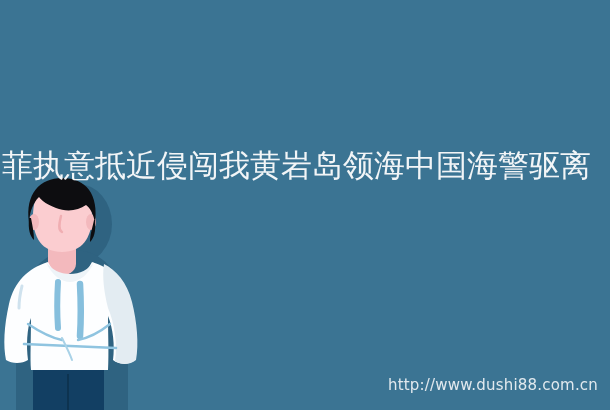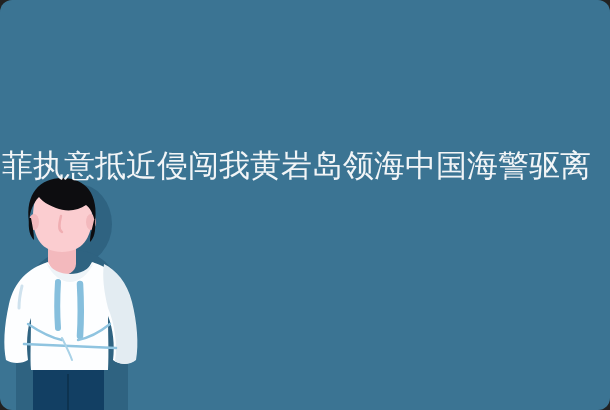--- a/index.html
+++ b/index.html
@@ -7,21 +7,20 @@
     padding: 0;
     background: #222;
   }
   #stage {
     position: relative;
     width: 610px;
     height: 410px;
     overflow: hidden;
     background: #3b7493;
     font-family: "Liberation Sans", "DejaVu Sans", sans-serif;
-    border-radius: 12px;
   }
 
   
   #headline {
     position: absolute;
     left: 2px;
     top: 146px;
     width: 620px;
     height: 38px;
     line-height: 38px;
@@ -110,14 +109,15 @@
       <path d="M28,146 C40,154 52,160 62,162" stroke="#8fc4e0" stroke-width="2.4" fill="none" stroke-linecap="round"></path>
       <path d="M110,146 C100,154 88,160 78,162" stroke="#8fc4e0" stroke-width="2.4" fill="none" stroke-linecap="round"></path>
       <path d="M24,166 L116,170" stroke="#8fc4e0" stroke-width="2.6" fill="none" stroke-linecap="round"></path>
       <path d="M62,160 C66,168 70,176 72,182" stroke="#a9d2e7" stroke-width="2" fill="none" stroke-linecap="round"></path>
       <path d="M22,108 C20,116 19,124 19,130" stroke="#cfe2ee" stroke-width="3" fill="none" stroke-linecap="round"></path>
     </svg>
   </div>
 
   <div id="headline">菲执意抵近侵闯我黄岩岛领海中国海警驱离</div>
 
+  <div id="watermark">http://www.dushi88.com.cn</div>
 
 </div>
 
 </body></html>

